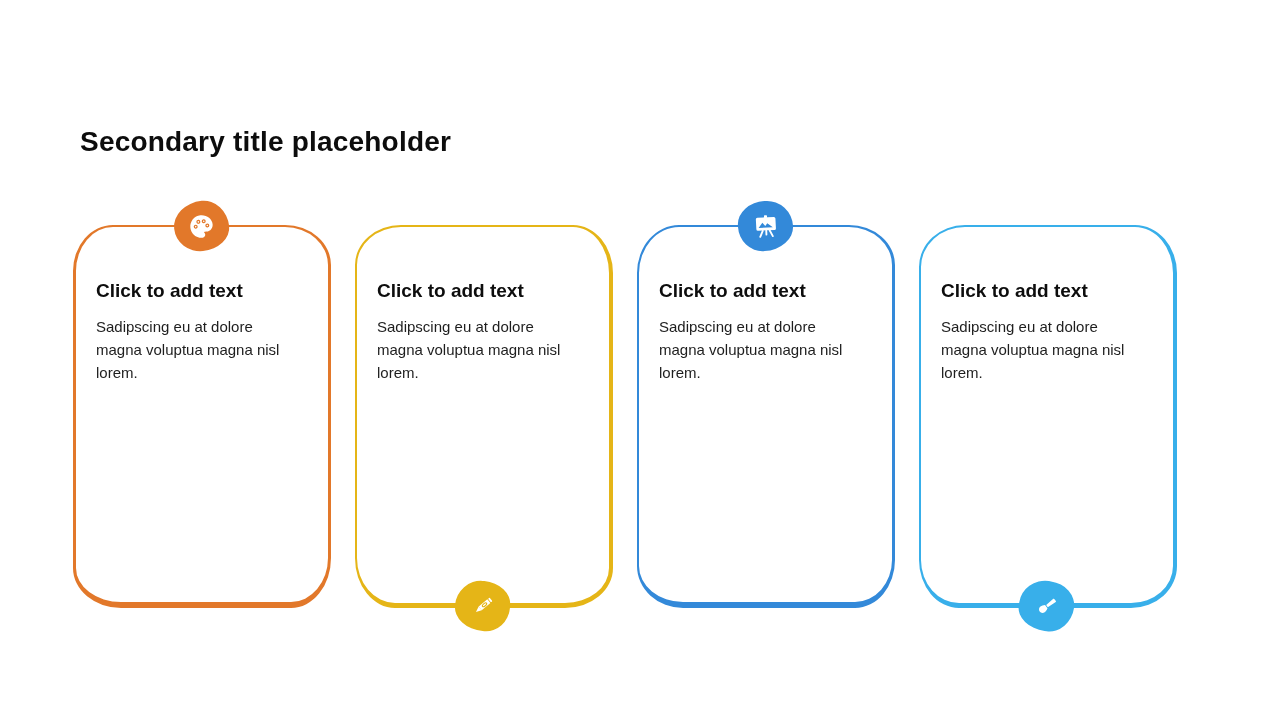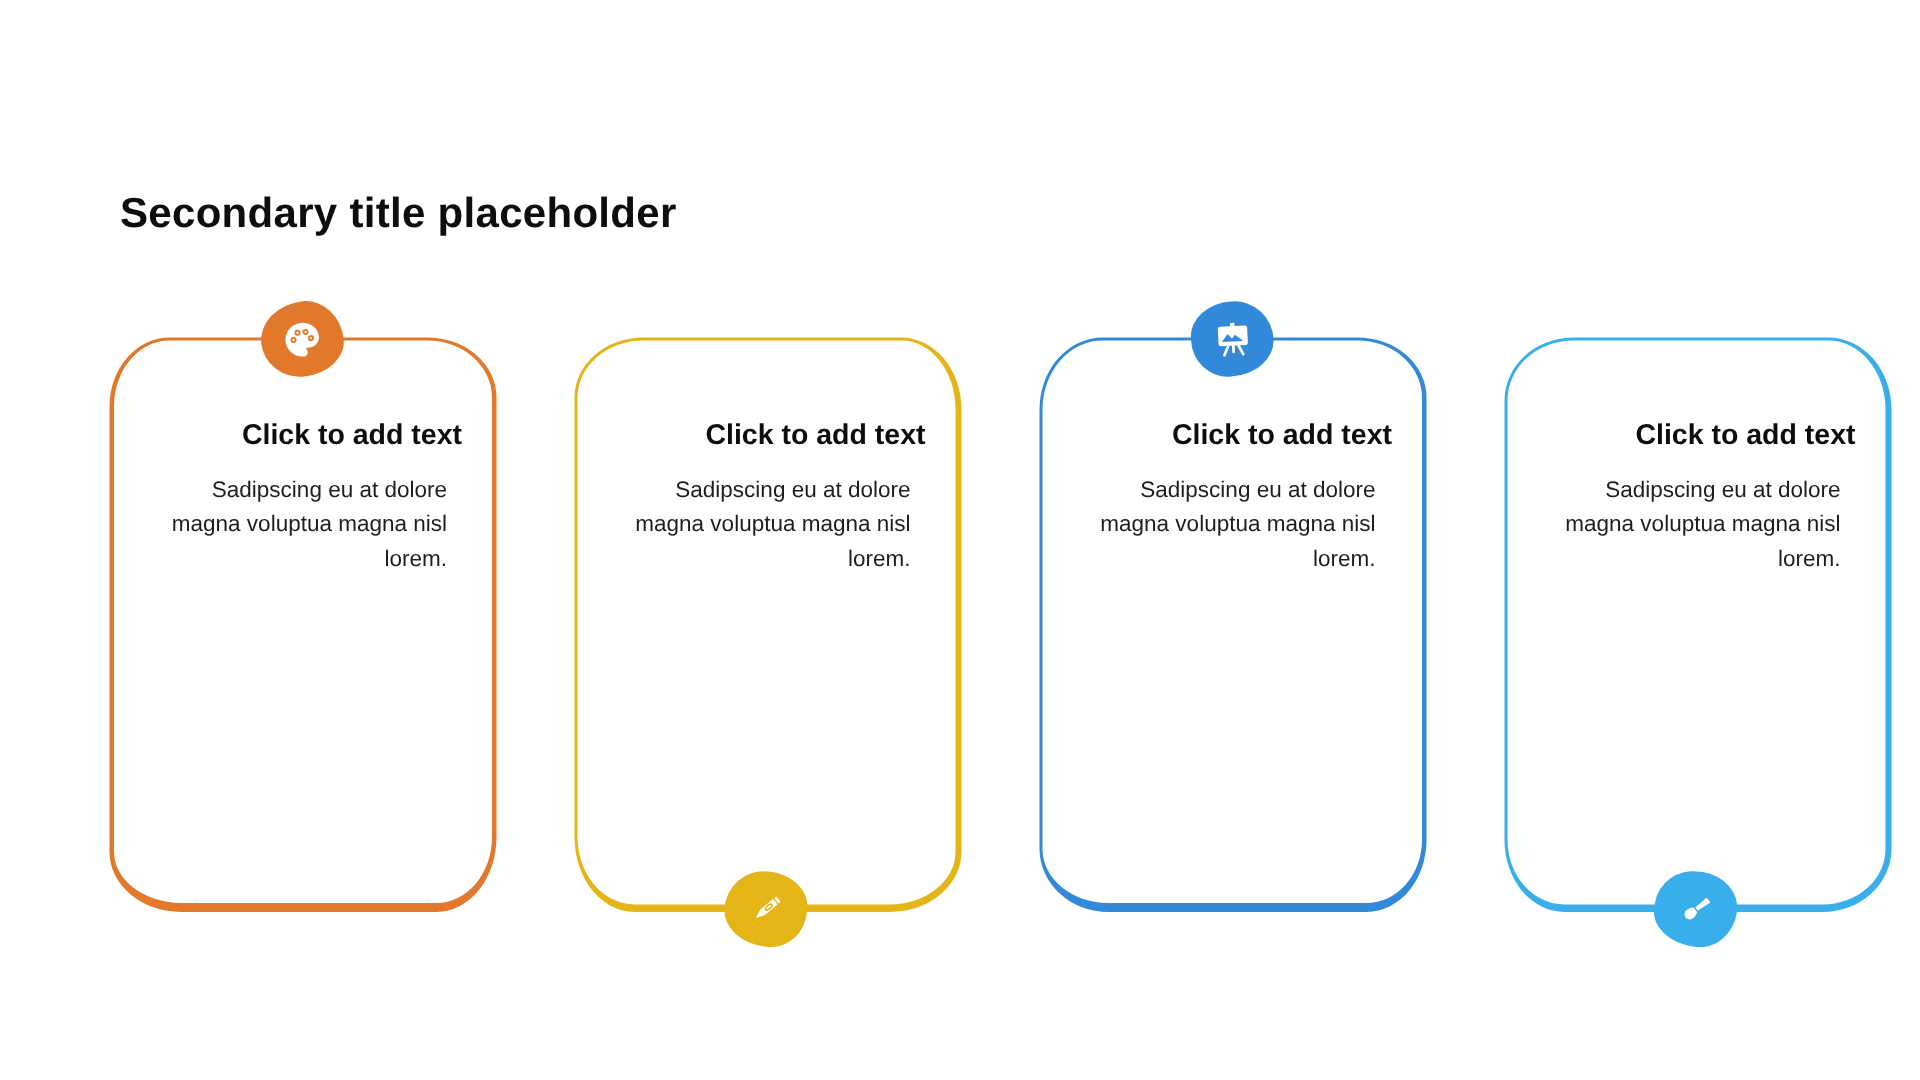--- a/index.html
+++ b/index.html
@@ -3,38 +3,37 @@
 <meta charset="utf-8">
 <style>
   html, body { margin: 0; padding: 0; background: #ffffff; }
   .slide {
     position: relative;
     width: 1280px;
     height: 720px;
     background: #ffffff;
     font-family: "Liberation Sans", sans-serif;
     overflow: hidden;
-    text-align: right;
   }
   .slide-title {
     position: absolute;
     left: 80px;
     top: 126px;
     margin: 0;
     font-size: 28px;
     font-weight: 700;
     color: #0d0d0d;
     letter-spacing: 0.2px;
   }
   .cards-row {
     position: absolute;
     left: 73px;
     top: 225px;
     display: flex;
-    gap: 52px;
+    gap: 24px;
   }
   .card {
     position: relative;
     box-sizing: border-box;
     width: 258px;
     height: 383px;
     background: #ffffff;
     border-style: solid;
     border-color: var(--accent);
     border-width: 2px 3px 5px 2px;

